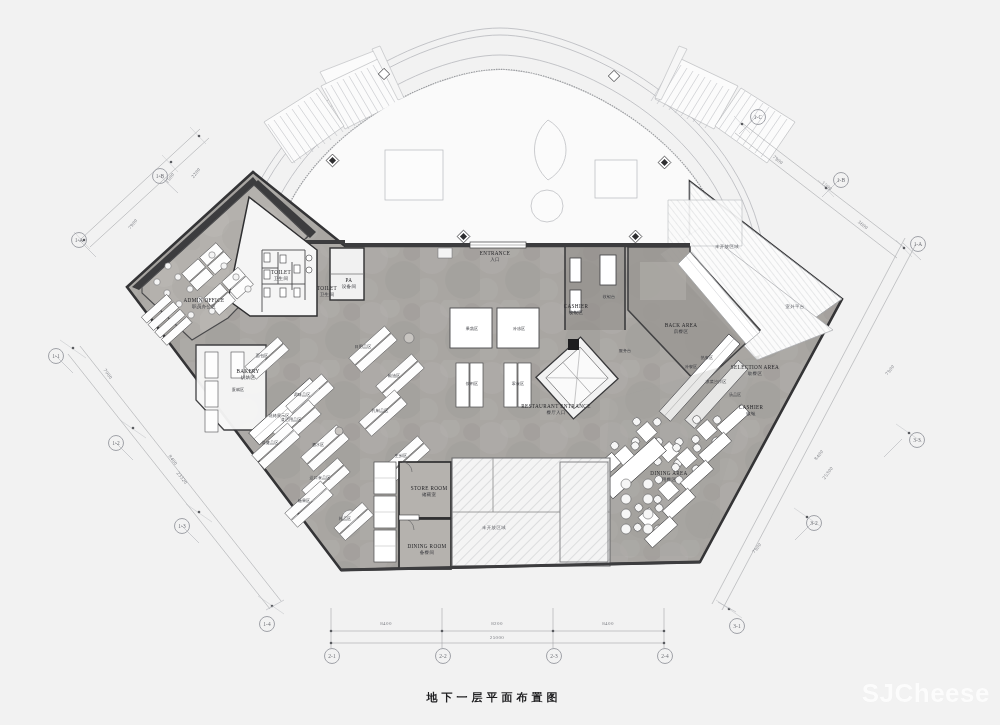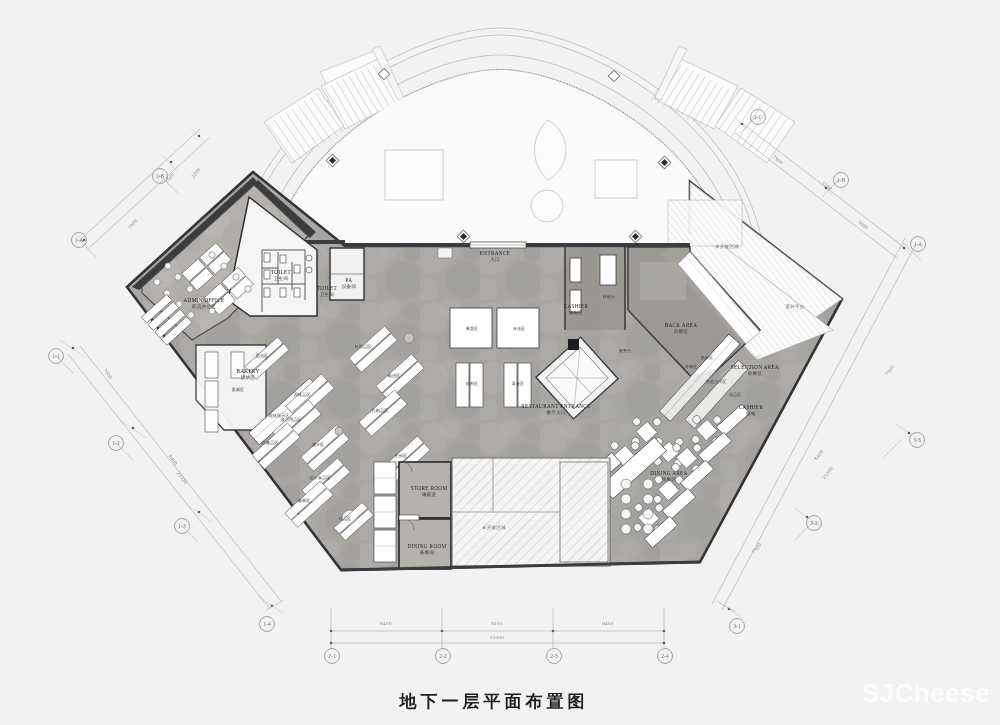--- a/index.html
+++ b/index.html
@@ -91,21 +91,21 @@
     transform-origin: center center;
   }
   
   #drawing-title {
     position: absolute;
     left: 0;
     top: 690px;
     width: 988px;
     text-align: center;
     font-family: "DejaVu Sans", sans-serif;
-    font-size: 17px;
+    font-size: 11px;
     font-weight: bold;
     letter-spacing: 4px;
     color: #1e1e20;
   }
   #watermark {
     position: absolute;
     right: 10px;
     top: 678px;
     font-family: "Liberation Sans", sans-serif;
     font-size: 26px;

